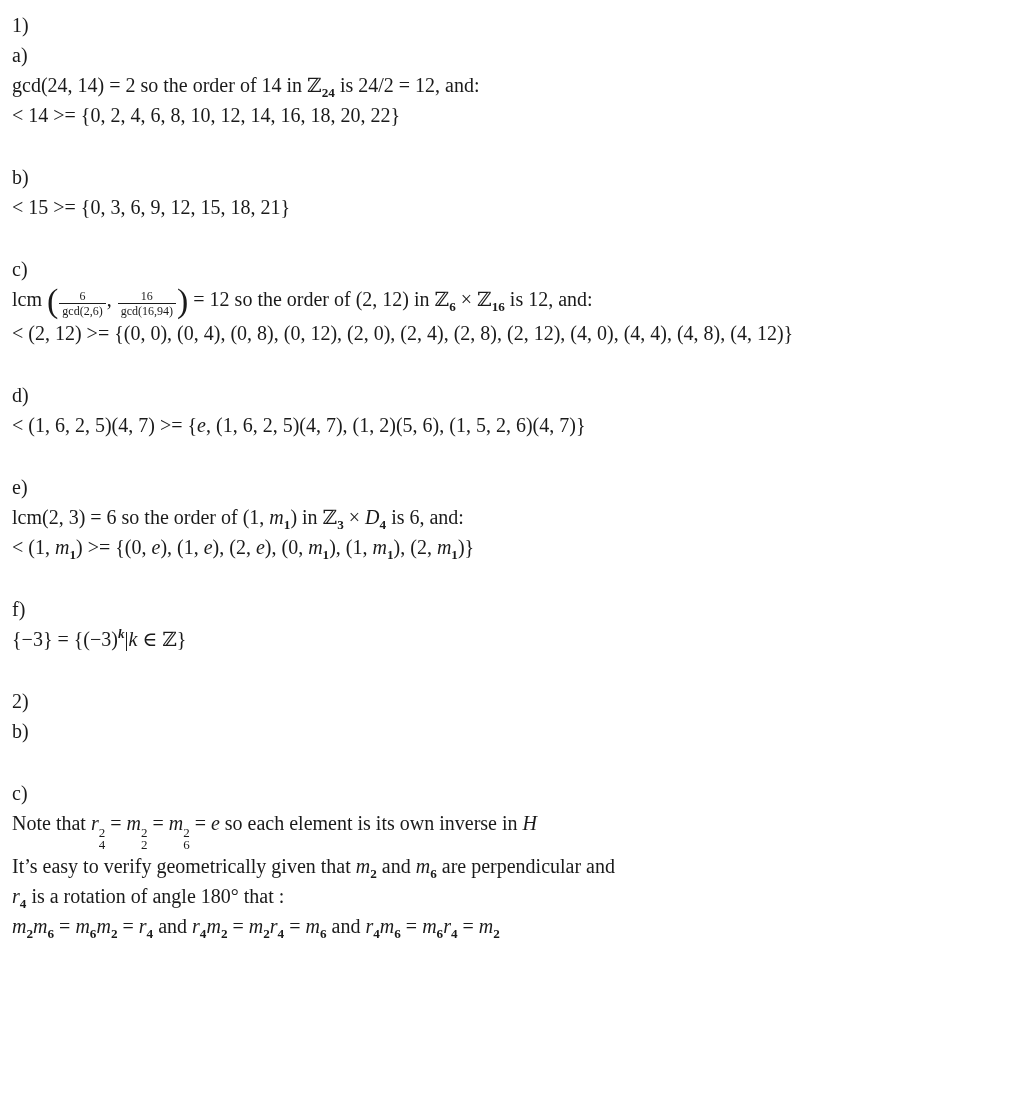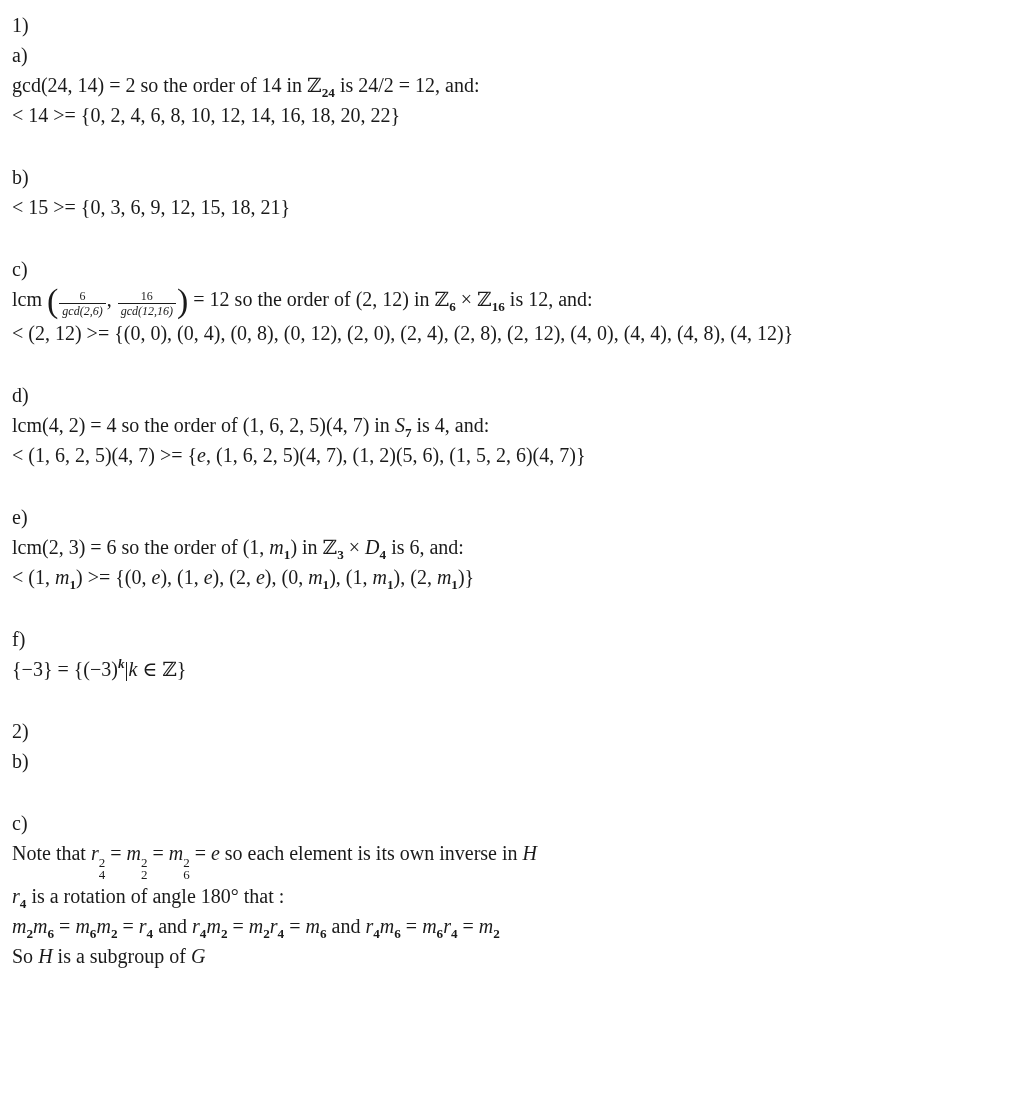--- a/index.html
+++ b/index.html
@@ -33,21 +33,21 @@
   
   .frac {
     display: inline-block;
     text-align: center;
     font-size: 12px;
     line-height: 1.2;
     vertical-align: -9px;
     margin: 0 1px;
   }
   .fnum { display: block; padding: 0 3px; }
-  .fden { display: block; border-top: 1px solid #1a1a1a; padding: 0 3px; font-style: italic; }
+  .fden { display: block; border-top: 1px solid #1a1a1a; padding: 0 3px; }
   
   .bigp {
     font-size: 34px;
     line-height: 0;
     vertical-align: -6px;
   }
   
   .ss {
     display: inline-flex;
     flex-direction: column;
@@ -70,27 +70,26 @@
     <div class="line">&lt; 14 &gt;= {0, 2, 4, 6, 8, 10, 12, 14, 16, 18, 20, 22}</div>
   </section>
 
   <section class="group">
     <div class="line">b)</div>
     <div class="line">&lt; 15 &gt;= {0, 3, 6, 9, 12, 15, 18, 21}</div>
   </section>
 
   <section class="group">
     <div class="line">c)</div>
-    <div class="line">lcm <span class="bigp">(</span><span class="frac"><span class="fnum">6</span><span class="fden">gcd(2,6)</span></span>, <span class="frac"><span class="fnum">16</span><span class="fden">gcd(12,16)</span></span><span class="bigp">)</span> = 12 so the order of (2, 12) in ℤ<sub>6</sub> × ℤ<sub>16</sub> is 12, and:</div>
+    <div class="line">lcm <span class="bigp">(</span><span class="frac"><span class="fnum">6</span><span class="fden">gcd(2,6)</span></span>, <span class="frac"><span class="fnum">16</span><span class="fden">gcd(16,94)</span></span><span class="bigp">)</span> = 12 so the order of (2, 12) in ℤ<sub>6</sub> × ℤ<sub>16</sub> is 12, and:</div>
     <div class="line">&lt; (2, 12) &gt;= {(0, 0), (0, 4), (0, 8), (0, 12), (2, 0), (2, 4), (2, 8), (2, 12), (4, 0), (4, 4), (4, 8), (4, 12)}</div>
   </section>
 
   <section class="group">
     <div class="line">d)</div>
-    <div class="line">lcm(4, 2) = 4 so the order of (1, 6, 2, 5)(4, 7) in <i>S</i><sub>7</sub> is 4, and:</div>
     <div class="line">&lt; (1, 6, 2, 5)(4, 7) &gt;= {<i>e</i>, (1, 6, 2, 5)(4, 7), (1, 2)(5, 6), (1, 5, 2, 6)(4, 7)}</div>
   </section>
 
   <section class="group">
     <div class="line">e)</div>
     <div class="line">lcm(2, 3) = 6 so the order of (1, <i>m</i><sub>1</sub>) in ℤ<sub>3</sub> × <i>D</i><sub>4</sub> is 6, and:</div>
     <div class="line">&lt; (1, <i>m</i><sub>1</sub>) &gt;= {(0, <i>e</i>), (1, <i>e</i>), (2, <i>e</i>), (0, <i>m</i><sub>1</sub>), (1, <i>m</i><sub>1</sub>), (2, <i>m</i><sub>1</sub>)}</div>
   </section>
 
   <section class="group">
@@ -108,18 +107,18 @@
     <div class="line">Note that <i>r</i><span class="ss">
           <span>2</span>
           <span>4</span>
         </span> = <i>m</i><span class="ss">
           <span>2</span>
           <span>2</span>
         </span> = <i>m</i><span class="ss">
           <span>2</span>
           <span>6</span>
         </span> = <i>e</i> so each element is its own inverse in <i>H</i></div>
+    <div class="line">It’s easy to verify geometrically given that <i>m</i><sub>2</sub> and <i>m</i><sub>6</sub> are perpendicular and</div>
     <div class="line"><i>r</i><sub>4</sub> is a rotation of angle 180° that :</div>
     <div class="line"><i>m</i><sub>2</sub><i>m</i><sub>6</sub> = <i>m</i><sub>6</sub><i>m</i><sub>2</sub> = <i>r</i><sub>4</sub> and <i>r</i><sub>4</sub><i>m</i><sub>2</sub> = <i>m</i><sub>2</sub><i>r</i><sub>4</sub> = <i>m</i><sub>6</sub> and <i>r</i><sub>4</sub><i>m</i><sub>6</sub> = <i>m</i><sub>6</sub><i>r</i><sub>4</sub> = <i>m</i><sub>2</sub></div>
-    <div class="line">So <i>H</i> is a subgroup of <i>G</i></div>
   </section>
 
 </div>
 
 </body></html>

